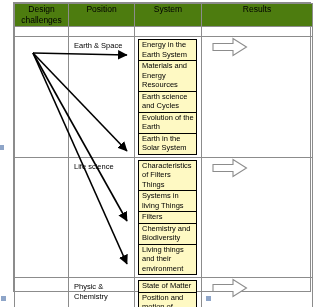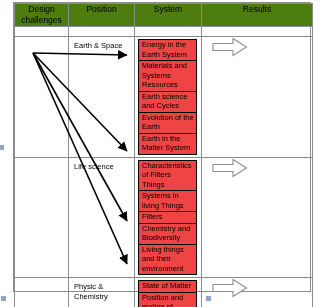--- a/index.html
+++ b/index.html
@@ -86,21 +86,21 @@
     font-size: 7.5px;
     line-height: 9.6px;
   }
 
   
   .filters-box {
     margin: 2px 4px 2px 3px;
     border: 1px solid #000000;
     border-bottom: none;
     box-sizing: border-box;
-    background: #ef4444;
+    background: #fef9c3;
   }
   .filter-item {
     border-bottom: 1px solid #000000;
     padding: 0px 2px 1px 3px;
     font-size: 7.5px;
     line-height: 9.5px;
     color: #000;
   }
 
   
@@ -164,24 +164,24 @@
         </tr>
 
         <tr>
           <td class="cell design-cell"></td>
           <td class="cell">
             <div class="sci-label">Earth &amp; Space</div>
           </td>
           <td class="cell">
             <div class="filters-box">
               <div class="filter-item">Energy in the Earth System</div>
-              <div class="filter-item">Materials and Systems Resources</div>
+              <div class="filter-item">Materials and Energy Resources</div>
               <div class="filter-item">Earth science and Cycles</div>
               <div class="filter-item">Evolution of the Earth</div>
-              <div class="filter-item">Earth in the Matter System</div>
+              <div class="filter-item">Earth in the Solar System</div>
             </div>
           </td>
           <td class="cell">
             <div class="arrow-holder">
               <svg class="arrow-shape" width="36" height="20" viewBox="0 0 36 20">
                 <polygon points="1,6.5 21,6.5 21,1.5 34.5,10 21,18.5 21,13.5 1,13.5" fill="#ffffff" stroke="#8c8c8c" stroke-width="1.1"></polygon>
               </svg>
             </div>
           </td>
         </tr>

